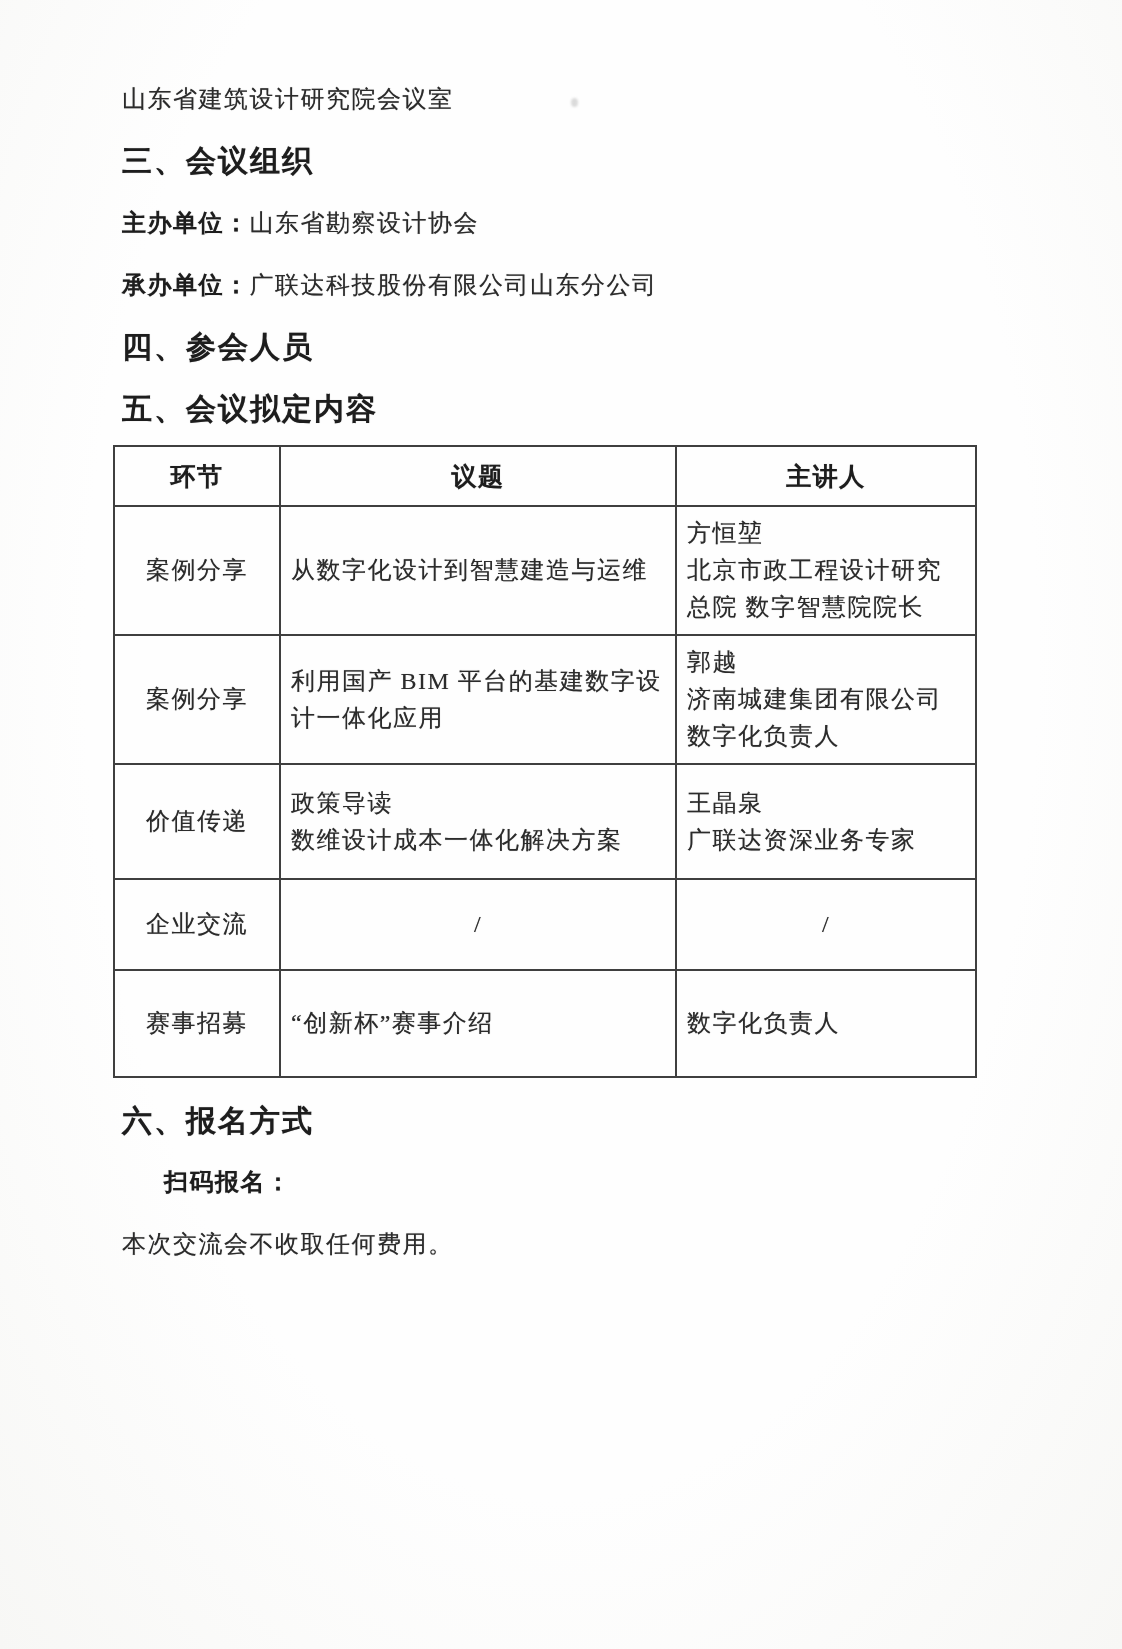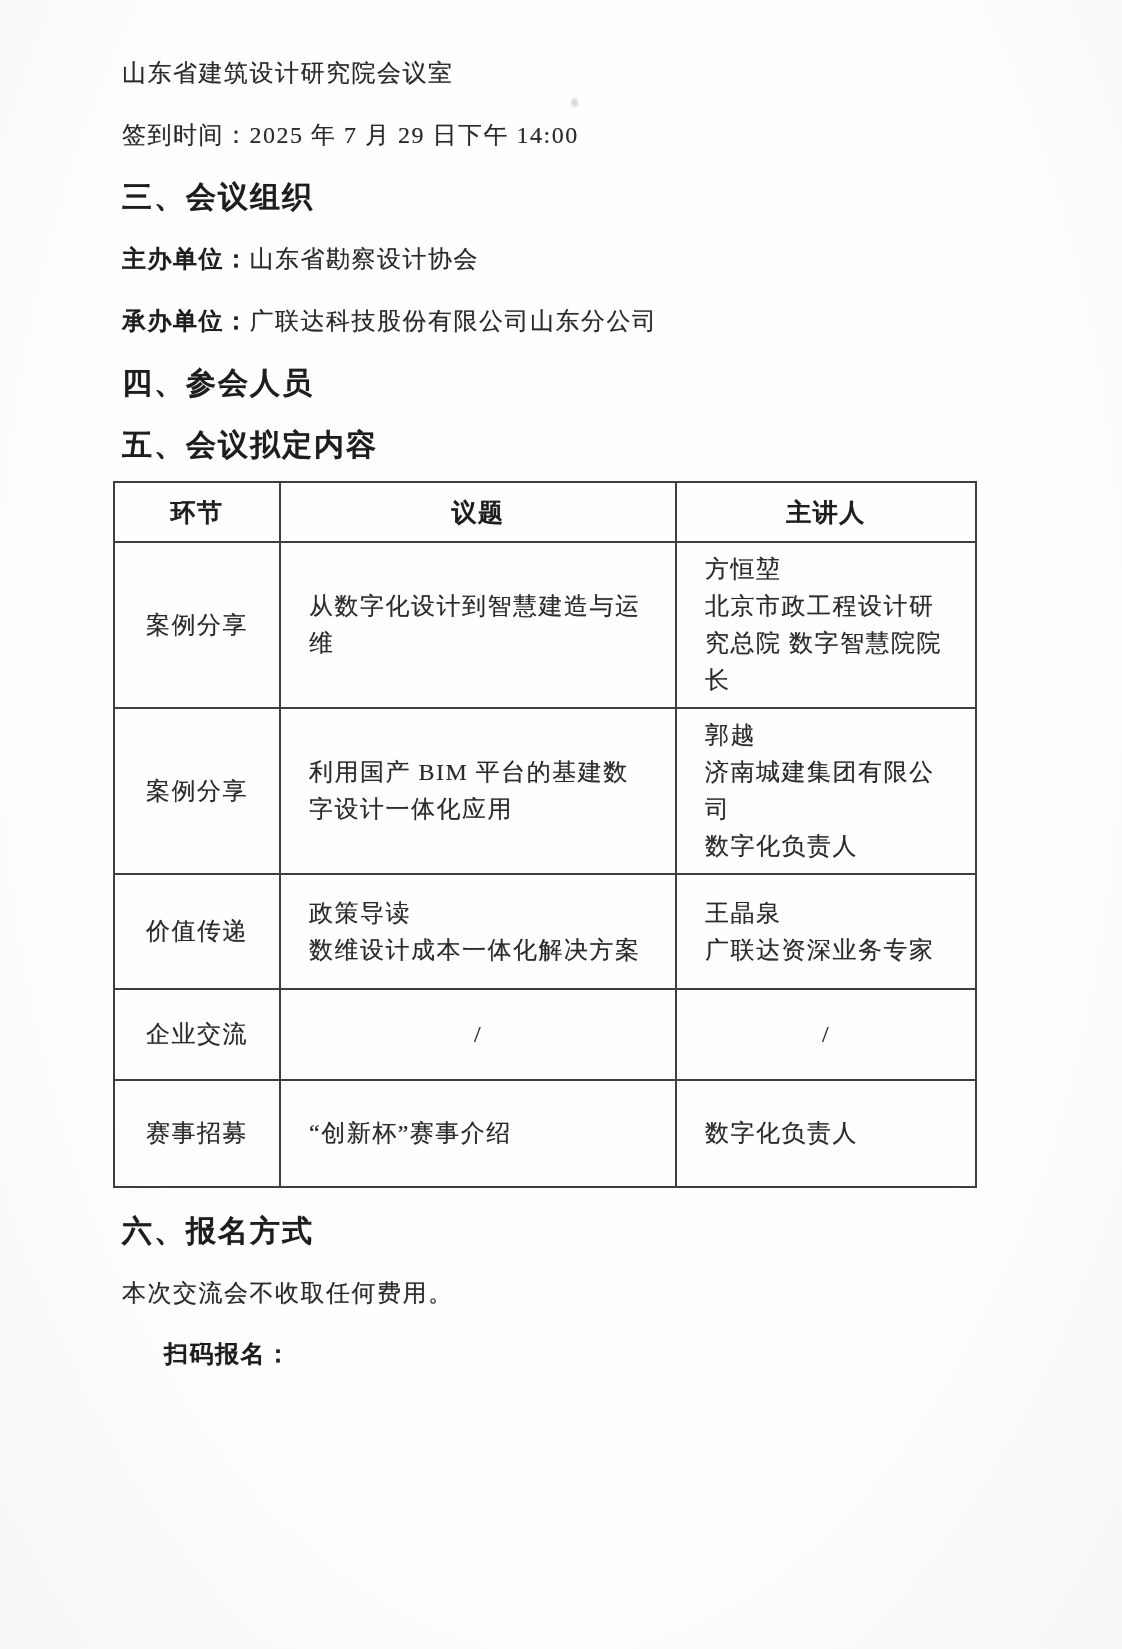--- a/index.html
+++ b/index.html
@@ -13,21 +13,21 @@
     color:#2b2b2b;
     font-family:"Liberation Serif","DejaVu Serif",serif;
     font-size:24px;
     letter-spacing:1.5px;
     text-shadow:0 0 0.7px rgba(45,45,45,.55);
   }
   .body-text{
     margin:0 60px 0 122px;
     line-height:34px;
   }
-  .b-venue{padding-top:56px;}
+  .b-venue{padding-top:82px;}
   .gap{margin-top:28px;}
   .heading{
     font-family:"Liberation Sans","DejaVu Sans",sans-serif;
     font-weight:700;
     font-size:30px;
     color:#1d1d1d;
     letter-spacing:2px;
   }
   .lbl{
     font-family:"Liberation Sans","DejaVu Sans",sans-serif;
@@ -42,21 +42,21 @@
     font-size:24px;
   }
   table.agenda col.c1{width:166px;}
   table.agenda col.c2{width:396px;}
   table.agenda col.c3{width:300px;}
   table.agenda th, table.agenda td{
     border:2px solid #3f3f3f;
     vertical-align:middle;
     line-height:37px;
     font-weight:normal;
-    padding:8px 28px;
+    padding:8px 10px;
   }
   table.agenda th{
     font-family:"Liberation Sans","DejaVu Sans",sans-serif;
     font-weight:700;
     font-size:25px;
     color:#1d1d1d;
     text-align:center;
     height:42px;
   }
   td.stage{text-align:center;padding:8px 6px;border-radius:30px;}
@@ -87,21 +87,20 @@
 </style>
 </head>
 <body>
 
 <div class="page">
 
   <div class="artifact-dot"></div>
 
   <p class="body-text b-venue">山东省建筑设计研究院会议室</p>
 
-  <p class="body-text gap">签到时间：2025 年 7 月 29 日下午 14:00</p>
 
   <h3 class="body-text gap heading">三、会议组织</h3>
 
   <p class="body-text gap"><span class="lbl">主办单位：</span><span>山东省勘察设计协会</span></p>
 
   <p class="body-text gap"><span class="lbl">承办单位：</span><span>广联达科技股份有限公司山东分公司</span></p>
 
   <h3 class="body-text gap heading">四、参会人员</h3>
 
 
@@ -149,17 +148,17 @@
       <tr class="r5">
         <td class="stage">赛事招募</td>
         <td class="topic">“创新杯”赛事介绍</td>
         <td class="speaker">数字化负责人</td>
       </tr>
     </tbody>
   </table>
 
   <h3 class="body-text heading sec6">六、报名方式</h3>
 
+  <p class="body-text scan lbl">扫码报名：</p>
+
   <p class="body-text fee">本次交流会不收取任何费用。</p>
-
-  <p class="body-text scan lbl">扫码报名：</p>
 
 </div>
 
 </body></html>

